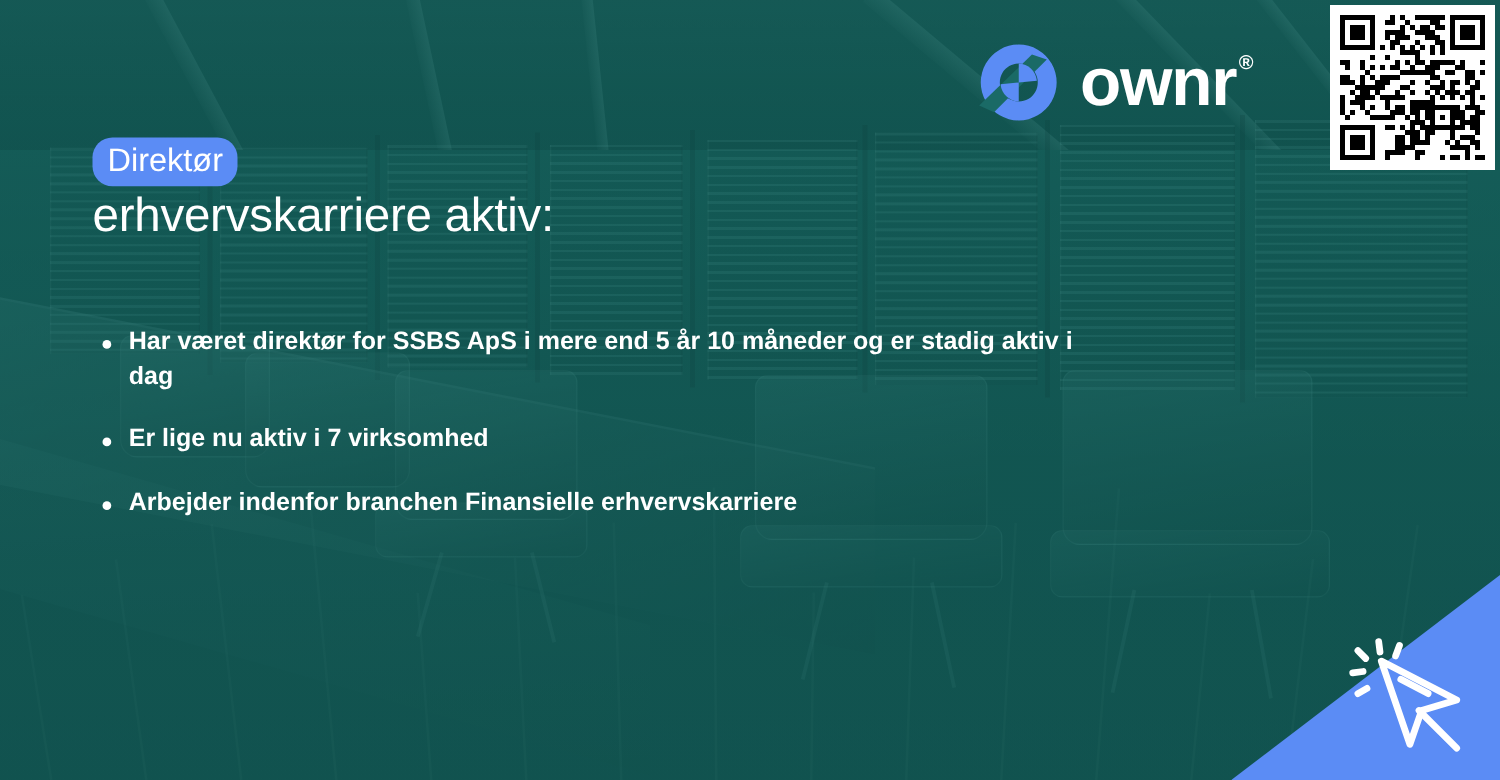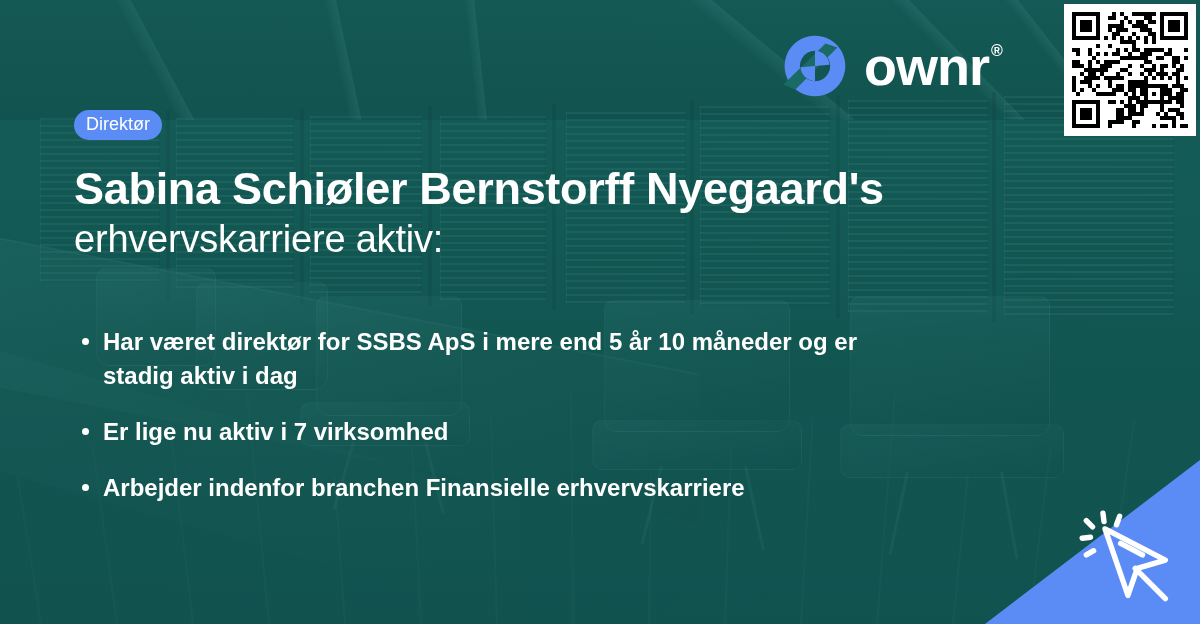--- a/index.html
+++ b/index.html
@@ -197,21 +197,21 @@
   .content {
     position: absolute;
     left: 74px; top: 110px;
     width: 900px;
   }
 
   .badge {
     display: inline-block;
     background: #5b8cf5;
     color: #ffffff;
-    font-size: 18px;
+    font-size: 26px;
     font-weight: 400;
     padding: 4px 12px 6px;
     border-radius: 16px;
     line-height: 1.12;
   }
 
   .headline {
     margin-top: 22px;
     color: #ffffff;
     font-size: 45px;
@@ -229,21 +229,21 @@
     letter-spacing: -0.2px;
   }
 
   .facts {
     margin-top: 62px;
     list-style: none;
   }
   .fact {
     position: relative;
     color: #ffffff;
-    font-size: 24px;
+    font-size: 20px;
     font-weight: 700;
     line-height: 1.42;
     padding-left: 29px;
     margin-bottom: 22px;
     max-width: 800px;
   }
   .fact:last-child { margin-bottom: 0; }
   .fact::before {
     content: "";
     position: absolute;
@@ -739,21 +739,20 @@
     <div class="brand-word">
       <span>ownr</span>
       <span class="brand-reg">®</span>
     </div>
   </div>
 
   <div class="content">
 
     <div class="badge">Direktør</div>
 
-    <h1 class="headline">Sabina Schiøler Bernstorff Nyegaard's</h1>
     <h2 class="subhead">erhvervskarriere aktiv:</h2>
 
     <ul class="facts">
       <li class="fact">Har været direktør for SSBS ApS i mere end 5 år 10 måneder og er stadig aktiv i dag</li>
       <li class="fact">Er lige nu aktiv i 7 virksomhed</li>
       <li class="fact">Arbejder indenfor branchen Finansielle erhvervskarriere</li>
     </ul>
   </div>
 
   <div class="corner-tri"></div>

